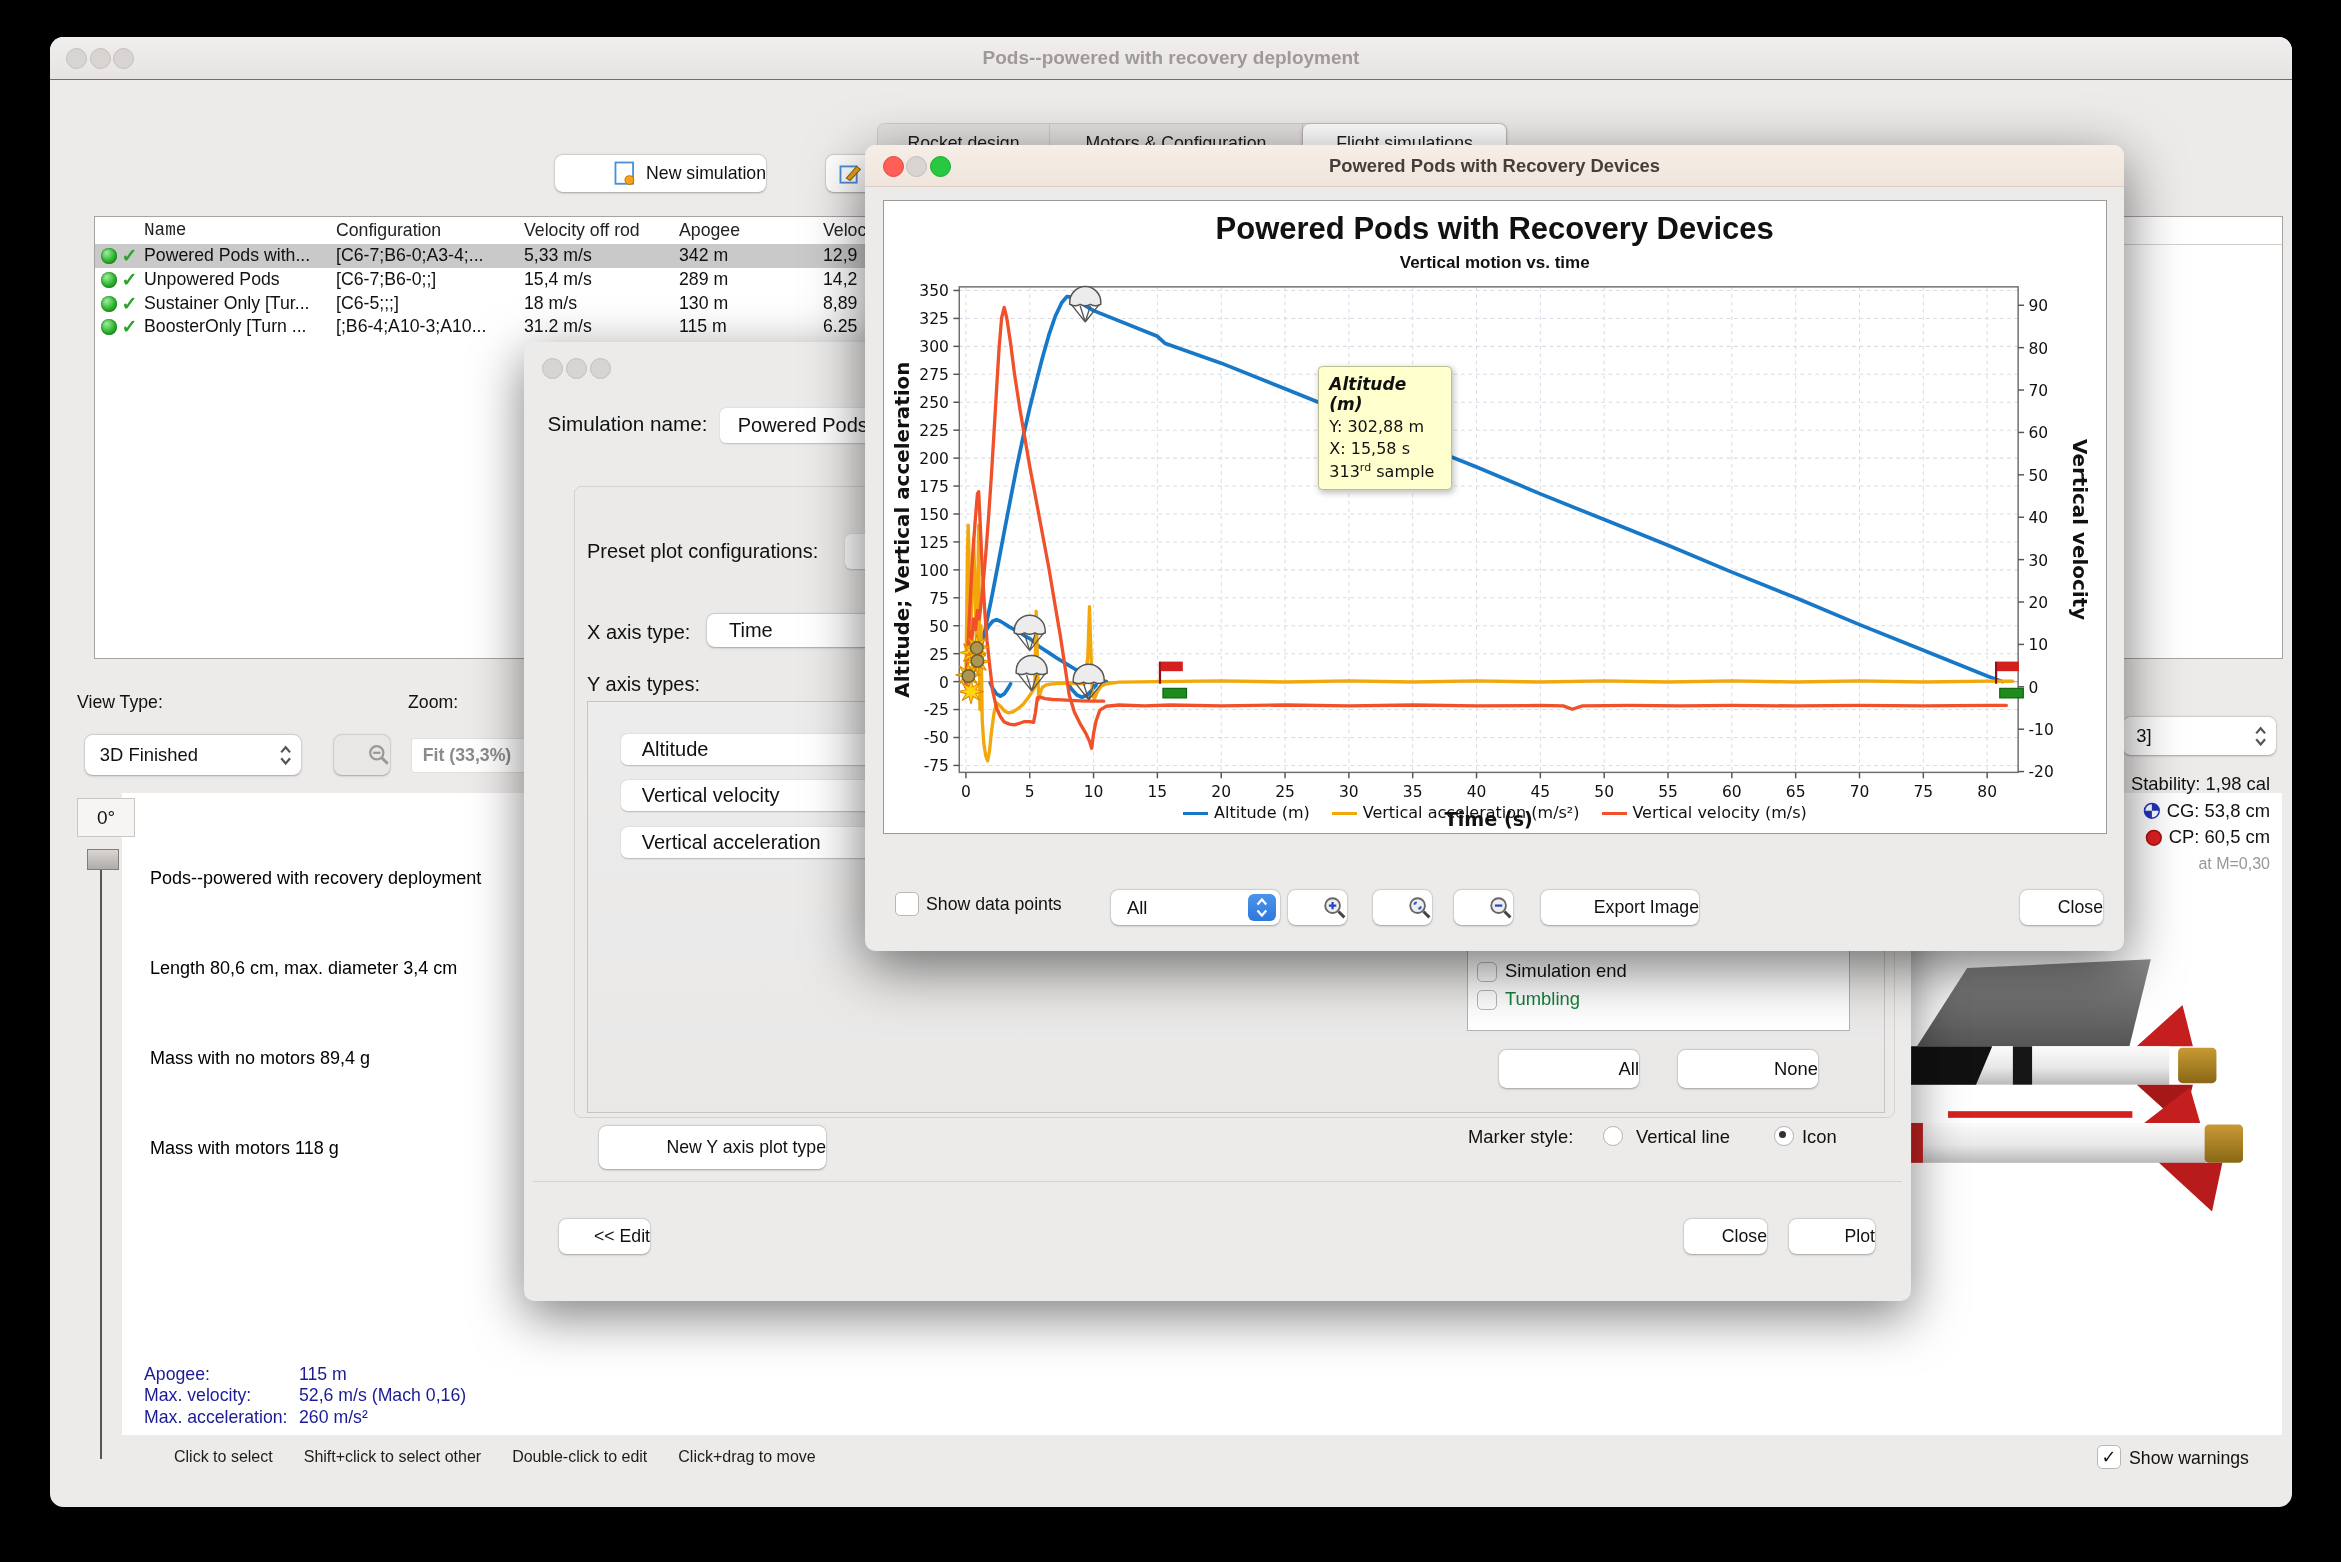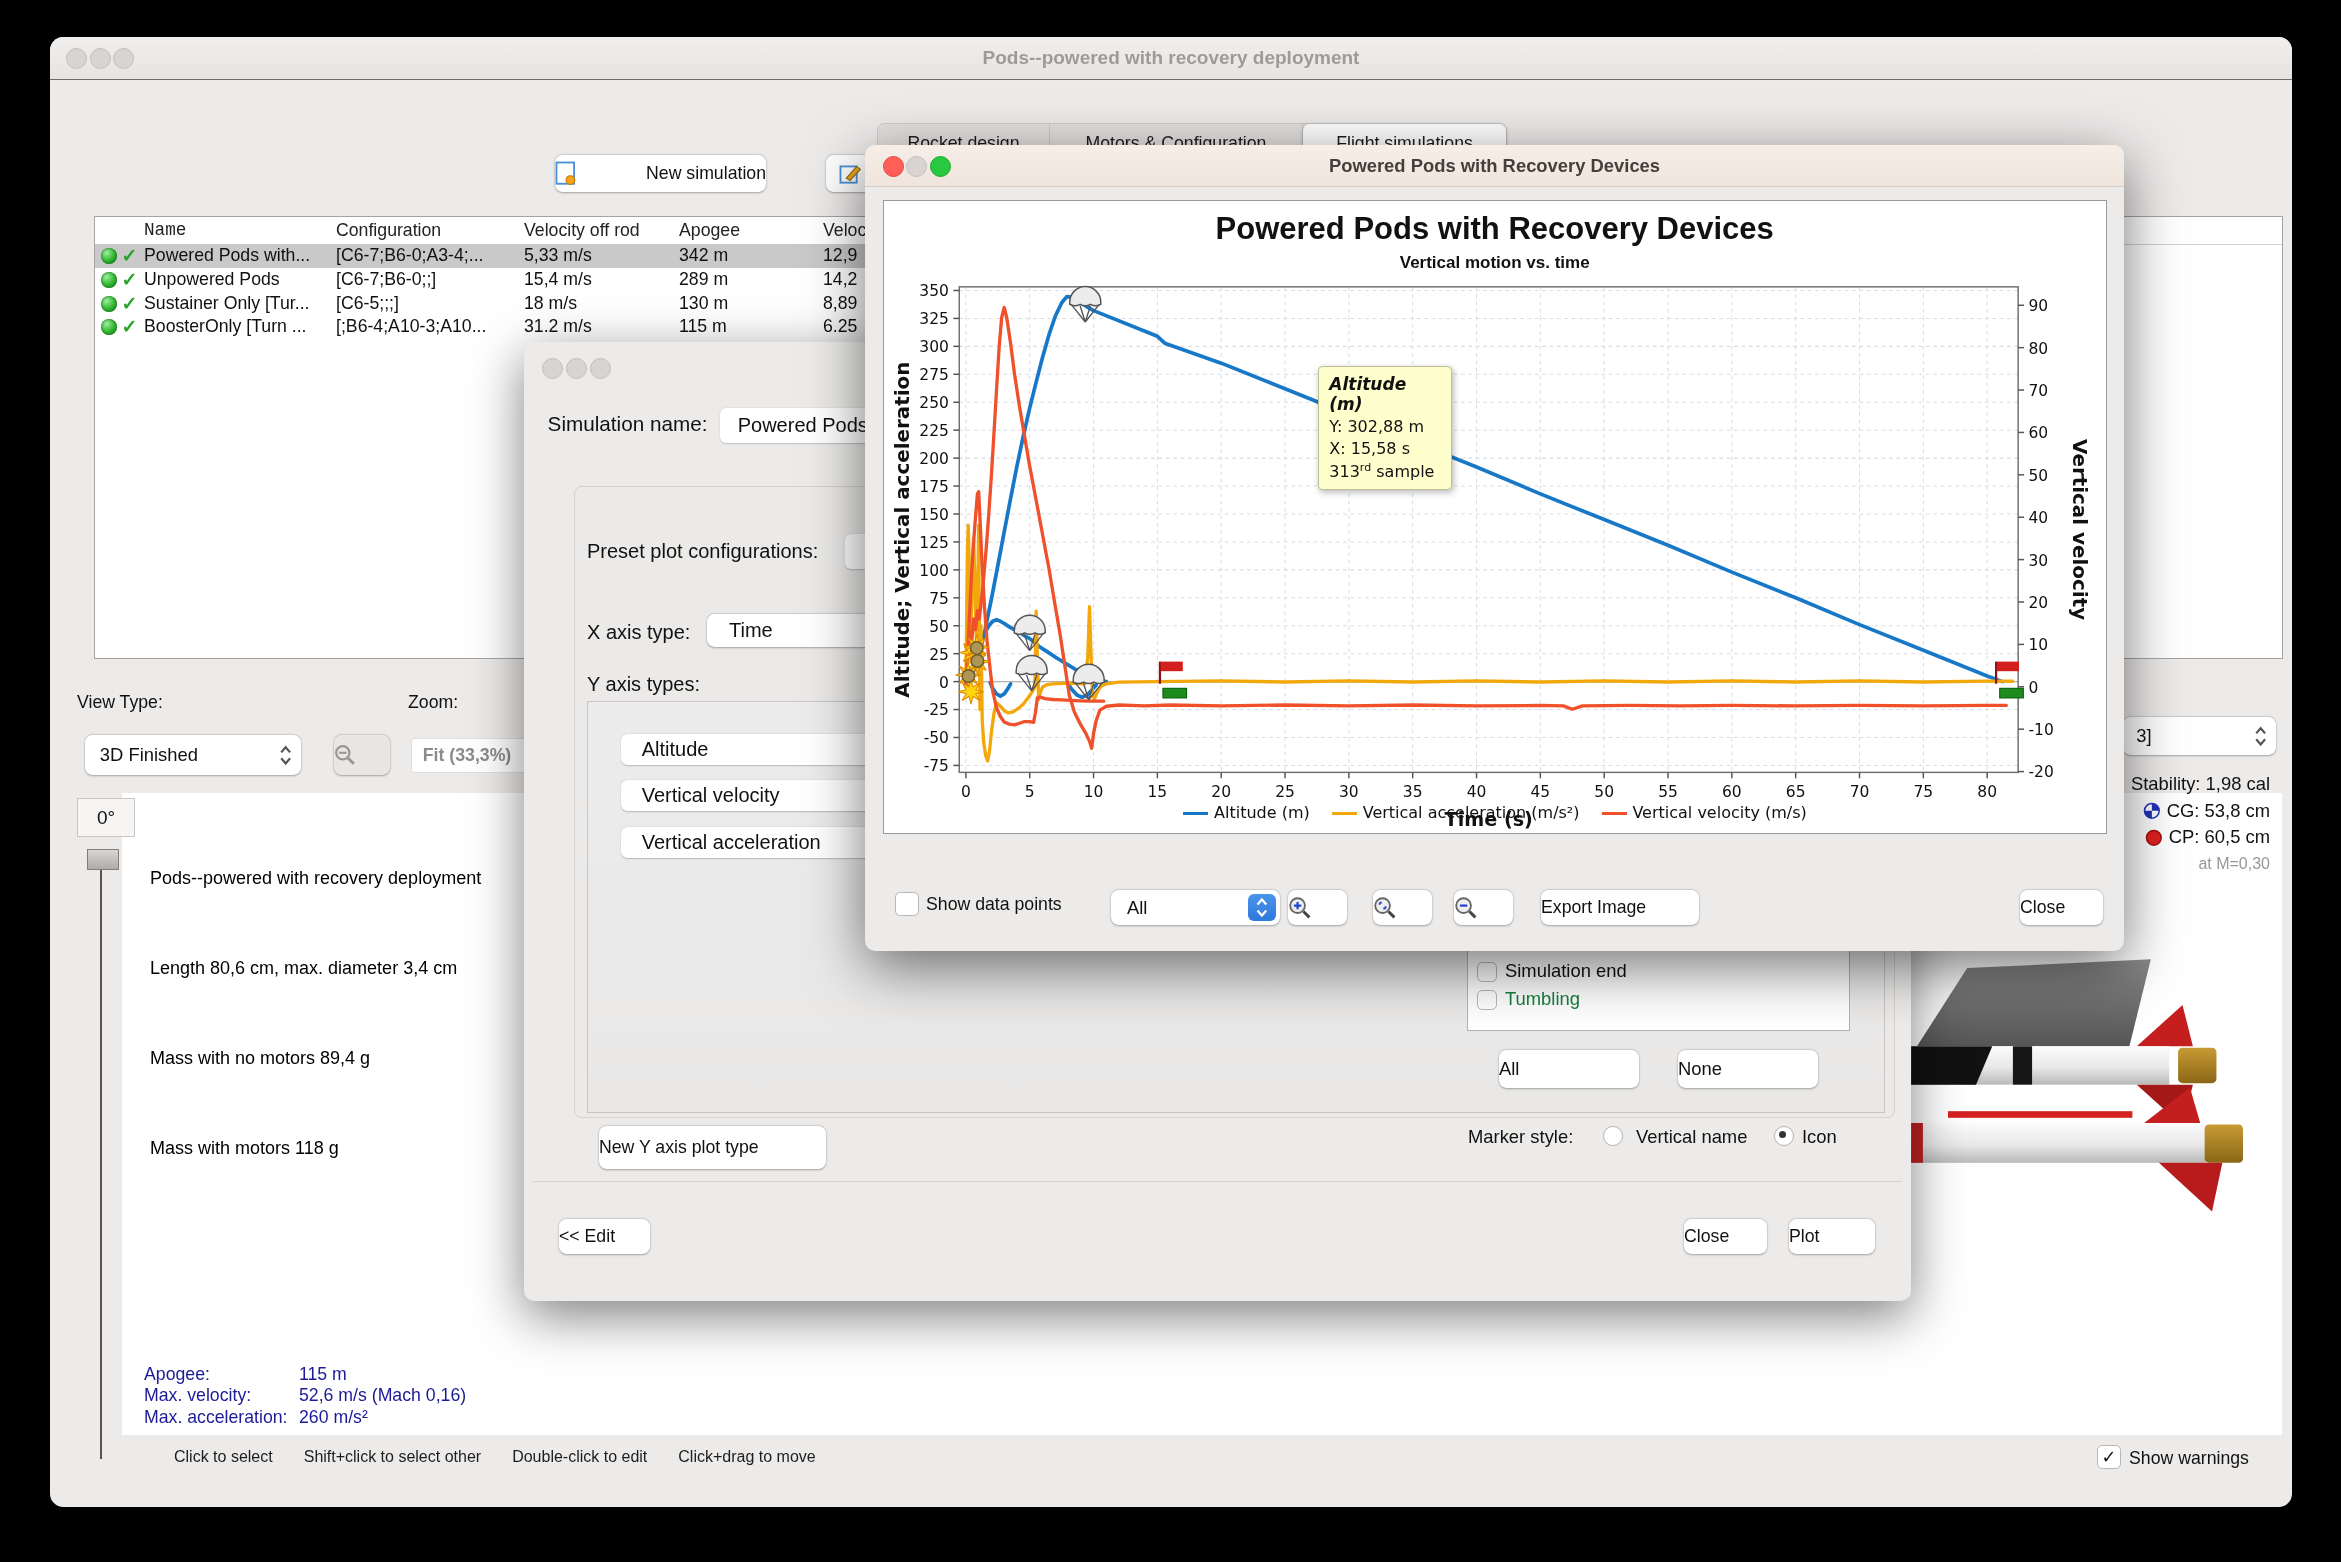--- a/index.html
+++ b/index.html
@@ -16,21 +16,21 @@
   .win-title{width:100%;text-align:center;top:10.3px;font-size:19px;font-weight:bold;color:#a09a96;}
   
   .tabbar{left:827px;top:86px;width:628px;height:38px;background:#e3e0df;border:0.7px solid #cfcbc9;
     border-radius:7.4px;display:flex;}
   .tabseg{flex:0 0 auto;display:flex;align-items:center;justify-content:center;font-size:17.7px;color:#1c1c1c;
     border-right:0.7px solid #cdc9c7;}
   .tabseg:last-child{border-right:none;}
   .tabseg.active{background:#fff;border-radius:6.6px;box-shadow:0 1.5px 4.4px rgba(0,0,0,.25);border-right:none;}
   
   .btn{background:#fff;border-radius:7.4px;box-shadow:0 0.7px 2.2px rgba(0,0,0,.28),0 0 0 0.7px rgba(0,0,0,.06);
-    display:flex;align-items:center;justify-content:space-between;font-size:17.7px;color:#111;}
+    display:flex;align-items:center;justify-content:flex-end;font-size:17.7px;color:#111;}
   
   .table-panel{left:44px;top:179px;width:2187px;height:441px;background:#fff;border:0.7px solid #a6a3a1;}
   .thead{position:absolute;left:0;top:0;width:100%;height:27px;border-bottom:0.7px solid #d3d0ce;font-size:17.7px;color:#222;}
   .sim-row{position:absolute;left:0;width:1918px;height:23.6px;font-size:17.7px;color:#111;}
   .sim-row.selected{background:#c9c9c9;}
   .cell{position:absolute;top:0;line-height:23.6px;white-space:nowrap;}
   .c-name{left:49px;} .c-config{left:241px;} .c-vel{left:429px;} .c-apogee{left:584px;} .c-dep{left:728px;}
   .ball{position:absolute;left:5.9px;top:3.7px;width:16px;height:16px;border-radius:50%;
     background:radial-gradient(circle at 35% 30%,#9cf09c,#2db32d 55%,#157a15);box-shadow:inset 0 0 2.2px #0a5c0a;}
   .checkmark{position:absolute;left:26.6px;top:0;line-height:23.6px;color:#28a428;font-weight:bold;font-size:19px;}
@@ -281,21 +281,21 @@
       <div class="abs cbox" style="left:8.9px;top:43px;width:17.7px;height:17.7px;"></div>
       <div class="abs" style="left:37px;top:41px;font-size:18.4px;color:#111;">Simulation end</div>
       <div class="abs cbox" style="left:8.9px;top:71px;width:17.7px;height:17.7px;"></div>
       <div class="abs" style="left:37px;top:69px;font-size:18.4px;color:#15803d;">Tumbling</div>
     </div>
     <div class="abs btn" style="left:975px;top:708px;width:140px;height:38px;font-size:18.4px;">All</div>
     <div class="abs btn" style="left:1154px;top:708px;width:140px;height:38px;font-size:18.4px;">None</div>
 
     <div class="abs label" style="left:944px;top:784px;font-size:18.4px;">Marker style:</div>
     <div class="abs radio" style="left:1079px;top:784px;"></div>
-    <div class="abs label" style="left:1112px;top:784px;font-size:18.4px;">Vertical name</div>
+    <div class="abs label" style="left:1112px;top:784px;font-size:18.4px;">Vertical line</div>
     <div class="abs radio sel" style="left:1250px;top:784px;"></div>
     <div class="abs label" style="left:1278px;top:784px;font-size:18.4px;">Icon</div>
 
     <div class="abs btn" style="left:75px;top:784px;width:227px;height:43px;font-size:17.7px;">New Y axis plot type</div>
     <div class="abs" style="left:8.9px;top:839px;width:1369px;height:0.7px;background:#d5d3d2;"></div>
     <div class="abs btn" style="left:35px;top:877px;width:91px;height:35px;font-size:17.7px;">&lt;&lt; Edit</div>
     <div class="abs btn" style="left:1160px;top:877px;width:83px;height:35px;font-size:17.7px;">Close</div>
     <div class="abs btn" style="left:1265px;top:877px;width:86px;height:35px;font-size:17.7px;">Plot</div>
   </div>
 

